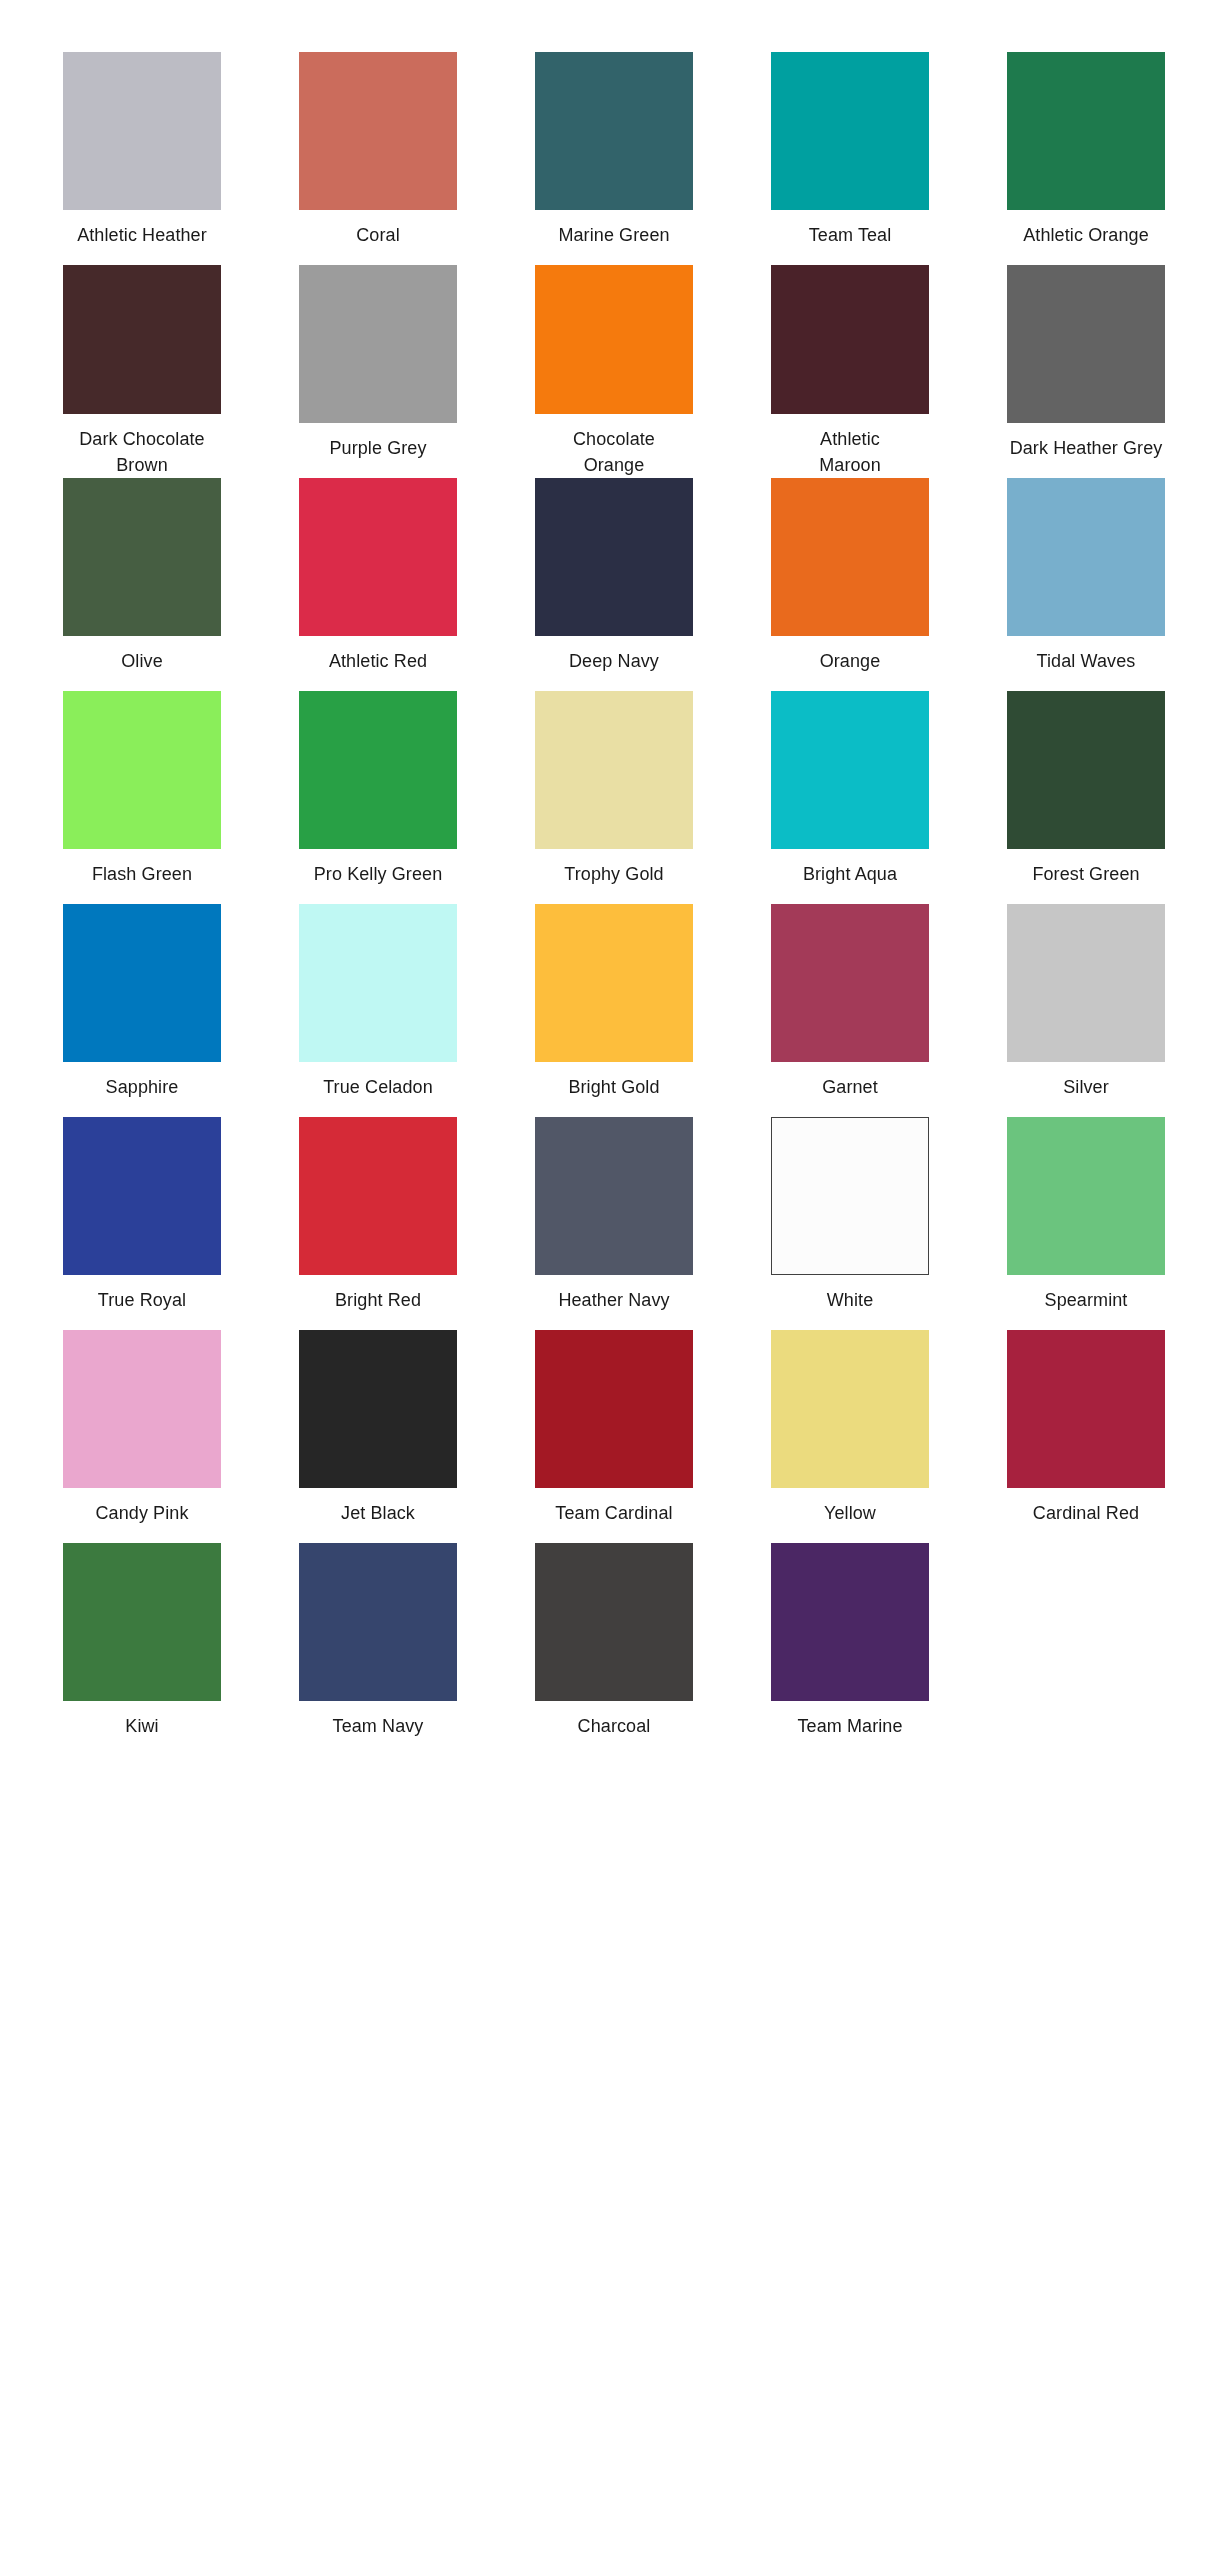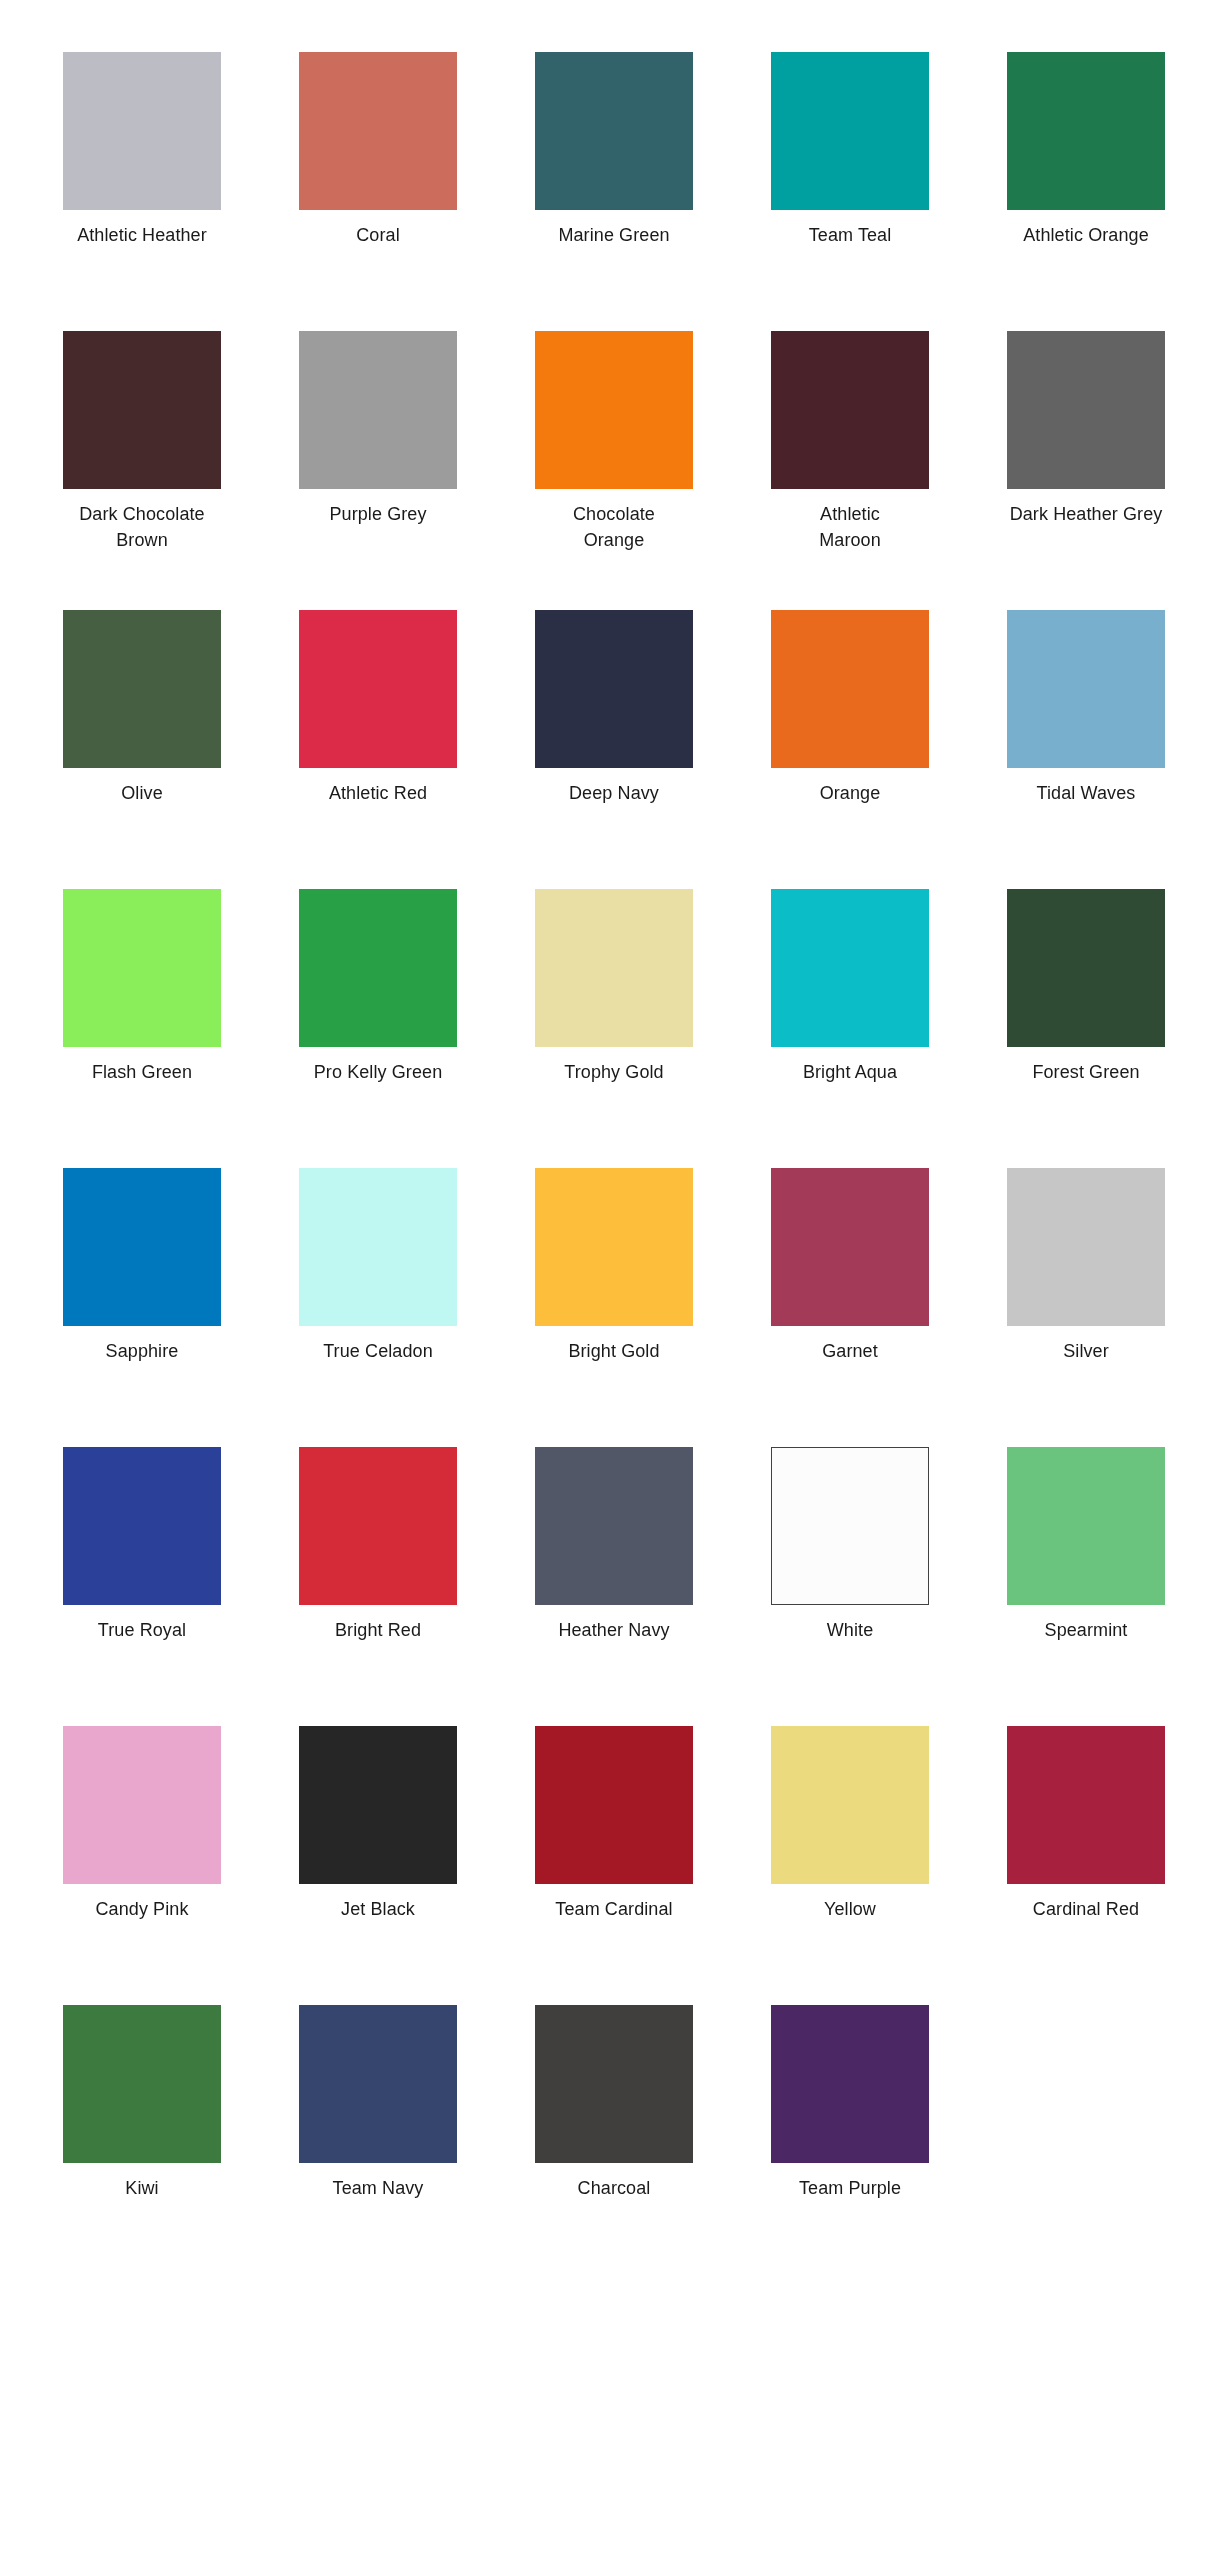--- a/index.html
+++ b/index.html
@@ -22,21 +22,21 @@
     display: grid;
     grid-template-columns: repeat(5, 236px);
     justify-content: start;
     padding-left: 63px;
     row-gap: 0;
     column-gap: 0;
   }
 
   .swatch-cell {
     width: 236px;
-    height: 279px;
+    height: 213px;
     box-sizing: border-box;
     display: flex;
     flex-direction: column;
     align-items: flex-start;
   }
 
   .swatch-chip {
     width: 158px;
     height: 158px;
     box-sizing: border-box;
@@ -217,21 +217,21 @@
     <div class="swatch-cell">
       <div class="swatch-chip" title="Team Navy" style="background-color: rgb(54, 69, 109);"></div>
       <div class="swatch-label">Team Navy</div>
     </div>
     <div class="swatch-cell">
       <div class="swatch-chip" title="Charcoal" style="background-color: rgb(65, 63, 62);"></div>
       <div class="swatch-label">Charcoal</div>
     </div>
     <div class="swatch-cell">
       <div class="swatch-chip" title="Team Purple" style="background-color: rgb(75, 39, 100);"></div>
-      <div class="swatch-label">Team Purple</div>
+      <div class="swatch-label">Team Marine</div>
     </div>
     <div class="swatch-cell empty"></div>
     <div class="swatch-cell empty"></div>
     <div class="swatch-cell empty"></div>
     <div class="swatch-cell empty"></div>
     <div class="swatch-cell empty"></div>
     <div class="swatch-cell empty"></div>
     <div class="swatch-cell empty"></div>
     <div class="swatch-cell empty"></div>
   </main>

